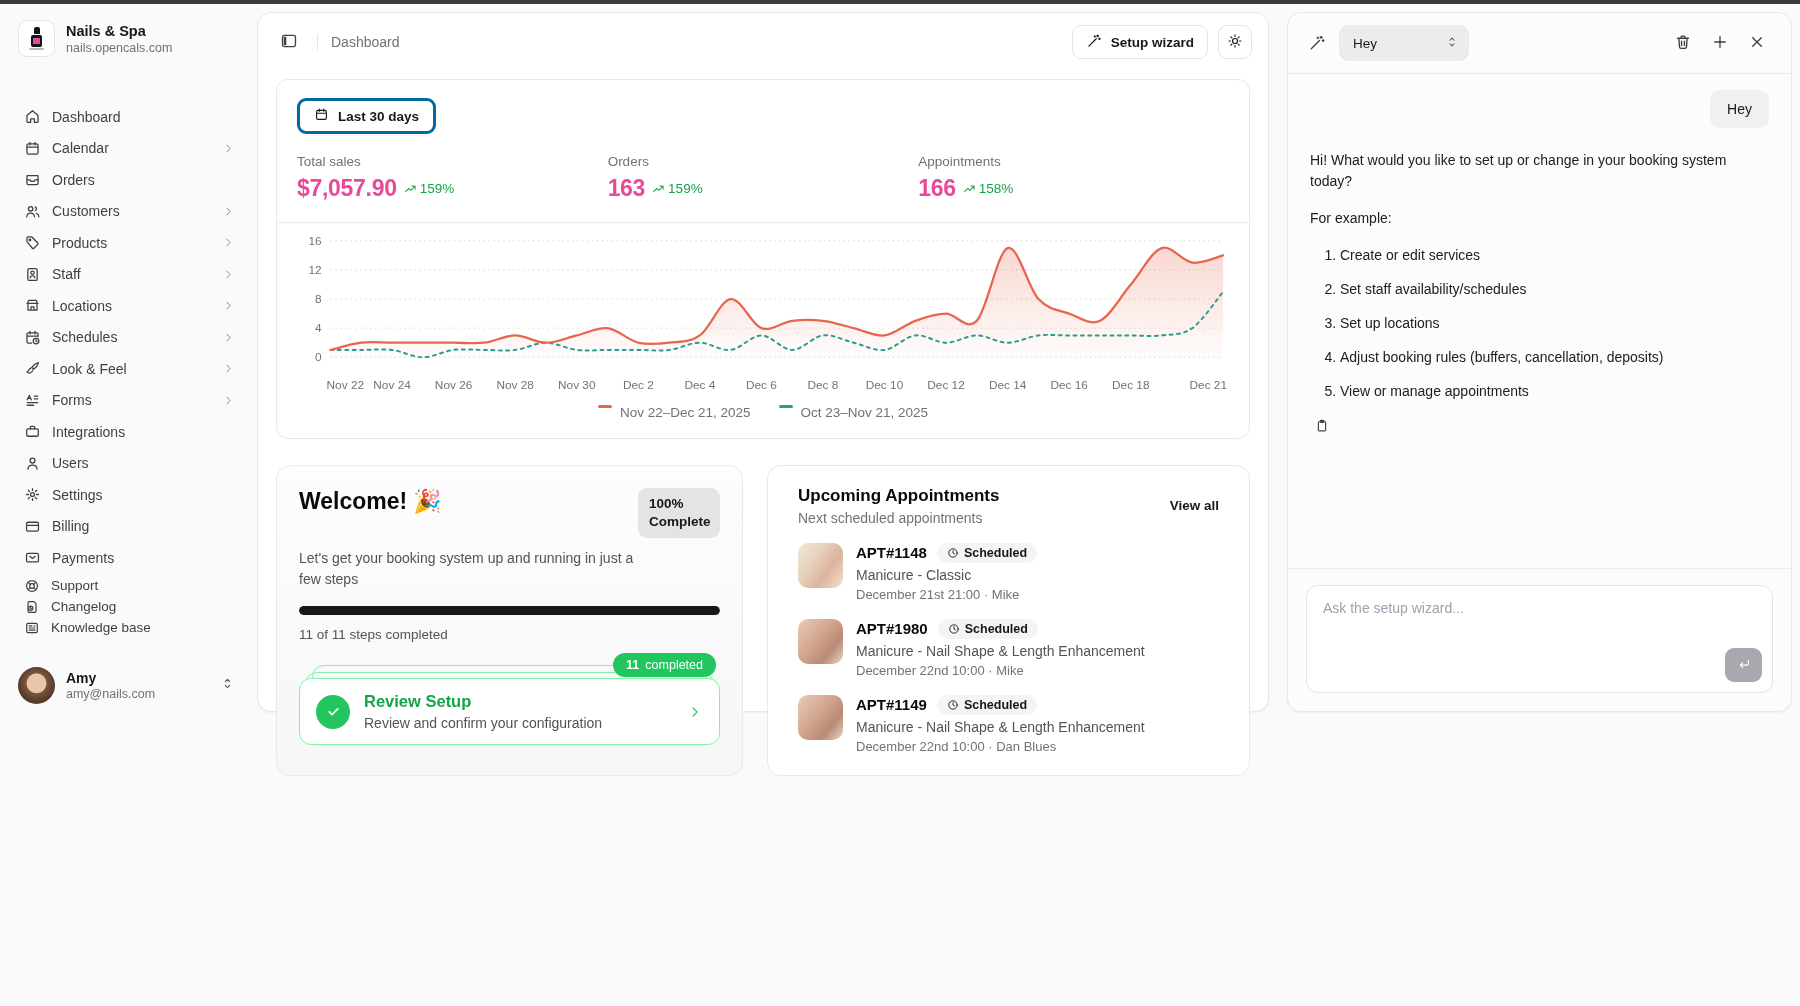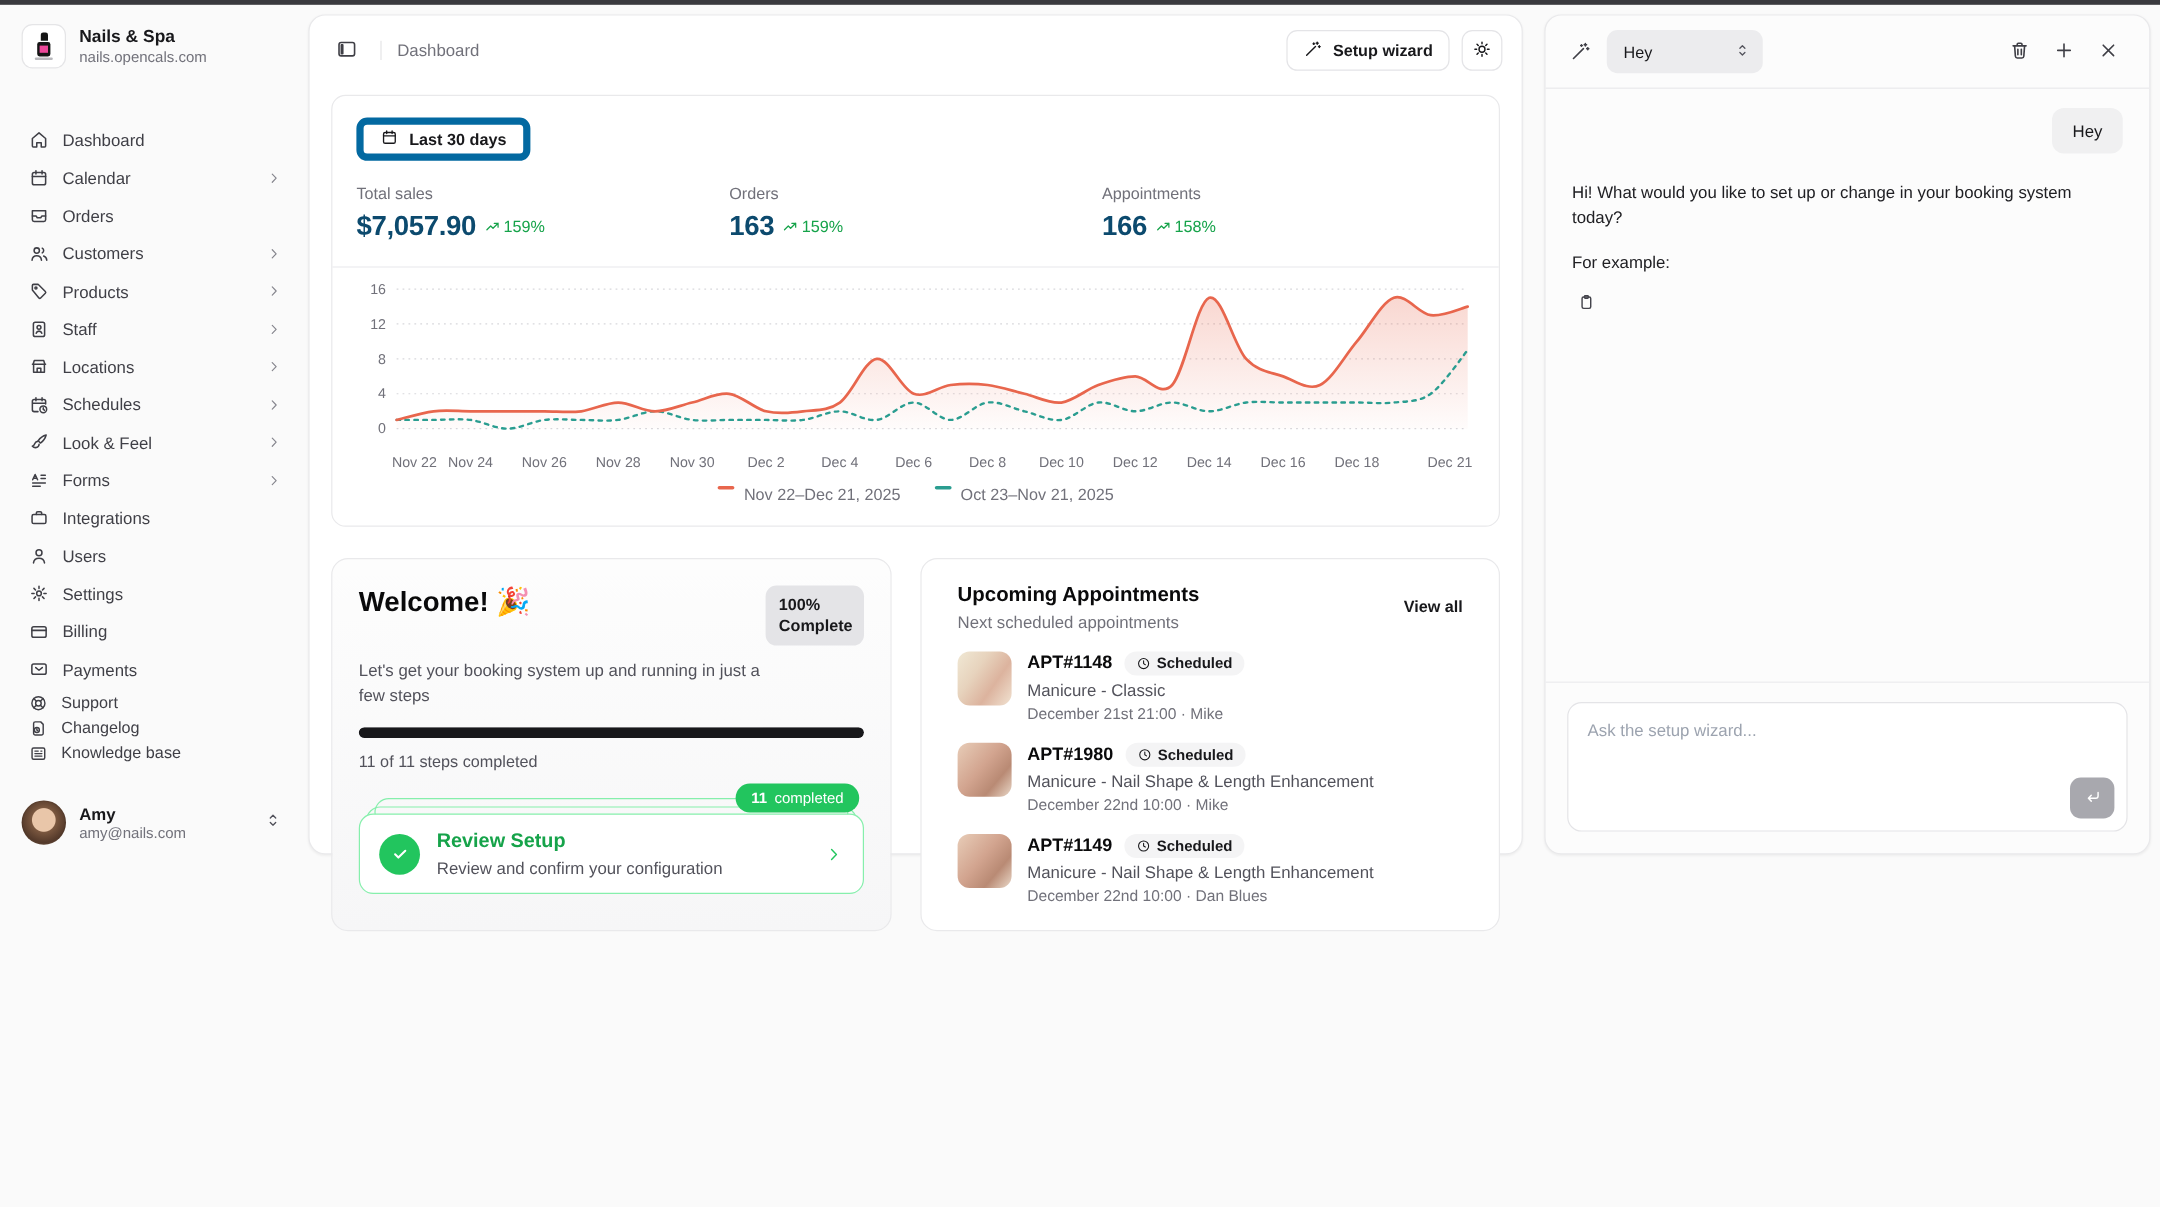--- a/index.html
+++ b/index.html
@@ -55,29 +55,29 @@
     background:#fff; padding:0 13px; height:34px; font-size:13.5px; font-weight:600; color:#18181b;
     font-family:inherit; cursor:pointer; }
   .btn-outline svg { width:16px; height:16px; }
   .btn-square { width:34px; height:34px; border:1px solid #e4e4e7; border-radius:9px; background:#fff;
     display:flex; align-items:center; justify-content:center; color:#18181b; cursor:pointer; padding:0; }
   .btn-square svg { width:16px; height:16px; }
 
   .main-content { padding:8px 18px 18px; display:flex; flex-direction:column; min-height:0; }
 
   .chart-card { border:1px solid #e9e9eb; border-radius:12px; padding:18px 20px 14px; background:#fff; }
-  .range-btn { display:inline-flex; align-items:center; gap:9px; border:6px solid #0369a1; border-radius:9px;
+  .range-btn { display:inline-flex; align-items:center; gap:9px; border:3px solid #0369a1; border-radius:9px;
     background:#fff; height:36px; padding:0 14px; font-size:13.5px; font-weight:600; color:#18181b;
     font-family:inherit; cursor:pointer; }
   .range-btn svg { width:15px; height:15px; }
   .stats-row { display:flex; margin-top:20px; }
   .stat { width:33.33%; }
   .stat-label { font-size:13.5px; color:#71717a; }
   .stat-value-row { display:flex; align-items:center; gap:7px; margin-top:6px; }
-  .stat-value { font-size:23px; font-weight:700; color:#0c4a6e; letter-spacing:-.3px; }
+  .stat-value { font-size:23px; font-weight:700; color:#ec4899; letter-spacing:-.3px; }
   .stat-delta { color:#16a34a; font-size:13.5px; display:flex; align-items:center; gap:2px; }
   .stat-delta svg { width:14px; height:14px; }
   .chart-divider { height:1px; background:#ececee; margin:20px -20px 0; }
   #chart-svg { display:block; width:100%; margin-top:8px; }
   .legend { display:flex; justify-content:center; gap:28px; margin-top:8px; padding-bottom:4px; }
   .legend-item { display:flex; gap:8px; font-size:13.5px; color:#71717a; }
   .legend-swatch { width:14px; height:3px; border-radius:2px; }
 
   .cards-row { display:flex; gap:24px; margin-top:26px; }
   .welcome-card { flex:1; border:1px solid #e9e9eb; border-radius:14px;
@@ -651,20 +651,27 @@
           </button>
       </div>
     </div>
     <div class="panel-divider"></div>
 
     <div class="chat">
       <div class="bubble-user">Hey</div>
       <div class="assistant-msg">
         <p>Hi! What would you like to set up or change in your booking system today?</p>
         <p style="margin-bottom:0">For example:</p>
+        <ol id="examples-list">
+            <li>Create or edit services</li>
+            <li>Set staff availability/schedules</li>
+            <li>Set up locations</li>
+            <li>Adjust booking rules (buffers, cancellation, deposits)</li>
+            <li>View or manage appointments</li>
+          </ol>
         <button class="icon-btn copy-btn">
             <span id="copy-ic"><svg viewBox="0 0 20 20" fill="none" stroke="currentColor" stroke-width="1.5" stroke-linecap="round" stroke-linejoin="round">
                 <rect x="5.5" y="4.4" width="9" height="11.8" rx="1.6"></rect>
                 <rect x="8" y="3" width="4" height="2.6" rx="0.8"></rect>
               </svg></span>
           </button>
       </div>
     </div>
 
     <div class="chat-input-area">

